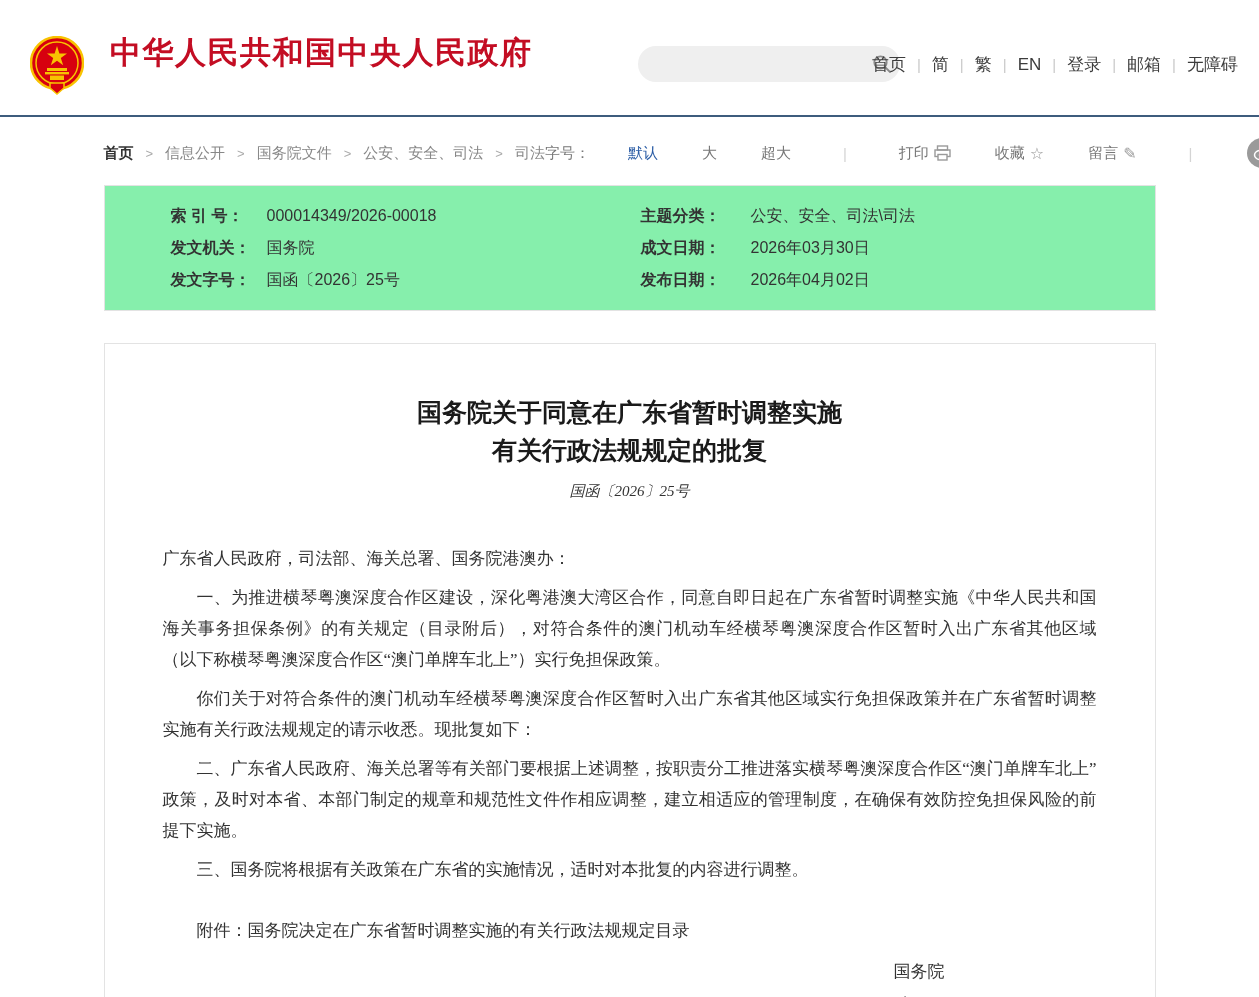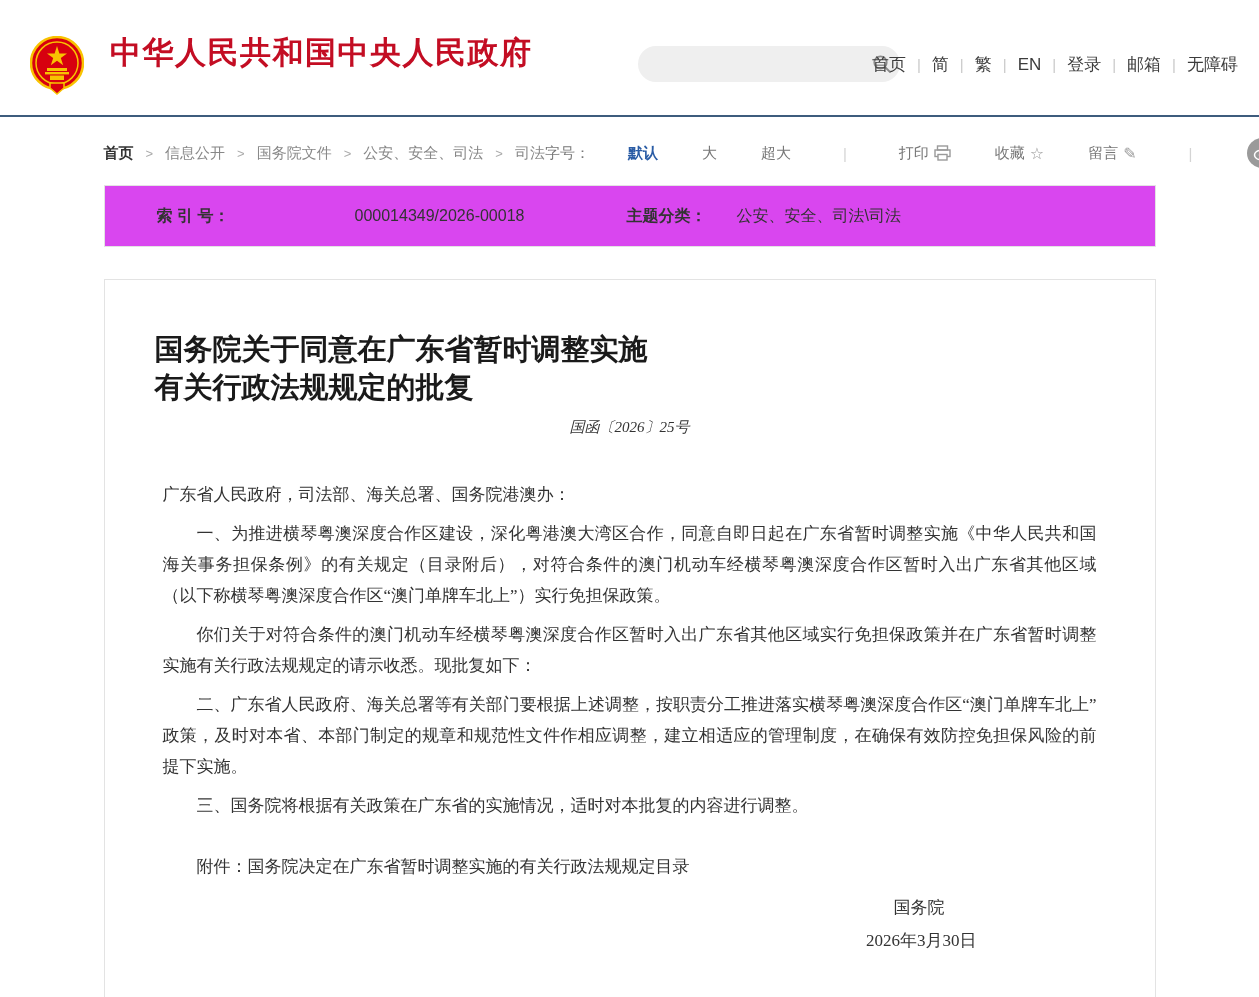--- a/index.html
+++ b/index.html
@@ -31,45 +31,45 @@
   
   .crumb-row {
     width:1052px; margin:0 auto; padding:21px 0 17px 0;
     display:flex; justify-content:space-between; align-items:center;
   }
   .crumbs { display:flex; align-items:center; font-size:15px; color:#888; white-space:nowrap; }
   .crumb { cursor:pointer; }
   .crumb.first { color:#333; font-weight:bold; }
   .crumb-sep { color:#aaa; margin:0 12px; font-size:13px; }
   .page-tools { display:flex; align-items:center; font-size:15px; color:#777; white-space:nowrap;gap:32px; }
-  .page-tools .blue { color:#2a5ca5; font-weight:bold; }
+  .page-tools .blue { color:#2a5ca5; font-weight:normal; }
   .page-tools .tool { margin:0 6px; cursor:pointer; display:inline-flex; align-items:center; gap:5px; }
   .page-tools .tdiv { color:#d4d4d4; margin:0 14px; }
   .tool-glyph { color:#9a9a9a; font-size:16px; }
   .soc { width:30px; height:30px; border-radius:50%; background:#9a9a9a; margin-left:9px; display:flex; align-items:center; justify-content:center; cursor:pointer; }
   
   .meta-box {
-    width:1052px; margin:0 auto; border:1px solid #e3e3e3; background:#d946ef;
-    padding:14px 0 14px 2px;
+    width:1052px; margin:0 auto; border:1px solid #e3e3e3; background:#86efac;
+    padding:14px 0 14px 16px;
   }
   .meta-table { width:100%; border-collapse:collapse; font-size:16px; }
   .meta-table td { padding:5px 0; line-height:22px; vertical-align:top; }
   .m-label { font-weight:bold; color:#333; white-space:nowrap; }
   .m-val { color:#333; }
   td.c1 { width:146px; padding-left:50px; }
-  td.c2 { width:374px;text-align:center; }
+  td.c2 { width:374px; }
   td.c3 { width:110px; }
   
   .doc-box {
     width:1052px; margin:32px auto 0 auto; border:1px solid #e3e3e3; background:#fff;
     padding:50px 50px 60px 50px; min-height:640px;
   }
   .doc-title {
-    text-align:left; font-family:"Liberation Serif","DejaVu Serif",serif;
-    font-size:29px; font-weight:bold; color:#1a1a1a; line-height:38px;
+    text-align:center; font-family:"Liberation Serif","DejaVu Serif",serif;
+    font-size:25px; font-weight:bold; color:#1a1a1a; line-height:38px;
   }
   .doc-no {
     text-align:center; margin-top:12px; font-size:15px; color:#333;
     font-family:"Liberation Serif","DejaVu Serif",serif; font-style:italic;
   }
   .doc-body {
     margin-top:42px; font-family:"Liberation Serif","DejaVu Serif",serif;
     font-size:17px; color:#333; line-height:31px; text-align:justify;
   }
   .doc-body p { margin:8px; }
@@ -184,20 +184,32 @@
 
 <div class="meta-box">
   <table class="meta-table">
     <tbody>
         <tr>
       <td class="c1 m-label">索 引 号：</td>
       <td class="c2 m-val">000014349/2026-00018</td>
       <td class="c3 m-label">主题分类：</td>
       <td class="m-val">公安、安全、司法\司法</td>
     </tr>
+    <tr>
+      <td class="c1 m-label">发文机关：</td>
+      <td class="c2 m-val">国务院</td>
+      <td class="c3 m-label">成文日期：</td>
+      <td class="m-val">2026年03月30日</td>
+    </tr>
+    <tr>
+      <td class="c1 m-label">发文字号：</td>
+      <td class="c2 m-val">国函〔2026〕25号</td>
+      <td class="c3 m-label">发布日期：</td>
+      <td class="m-val">2026年04月02日</td>
+    </tr>
   </tbody>
     </table>
 </div>
 
 <div class="doc-box">
   <div class="doc-title">
     <div>国务院关于同意在广东省暂时调整实施</div>
     <div>有关行政法规规定的批复</div>
   </div>
   <div class="doc-no">国函〔2026〕25号</div>

